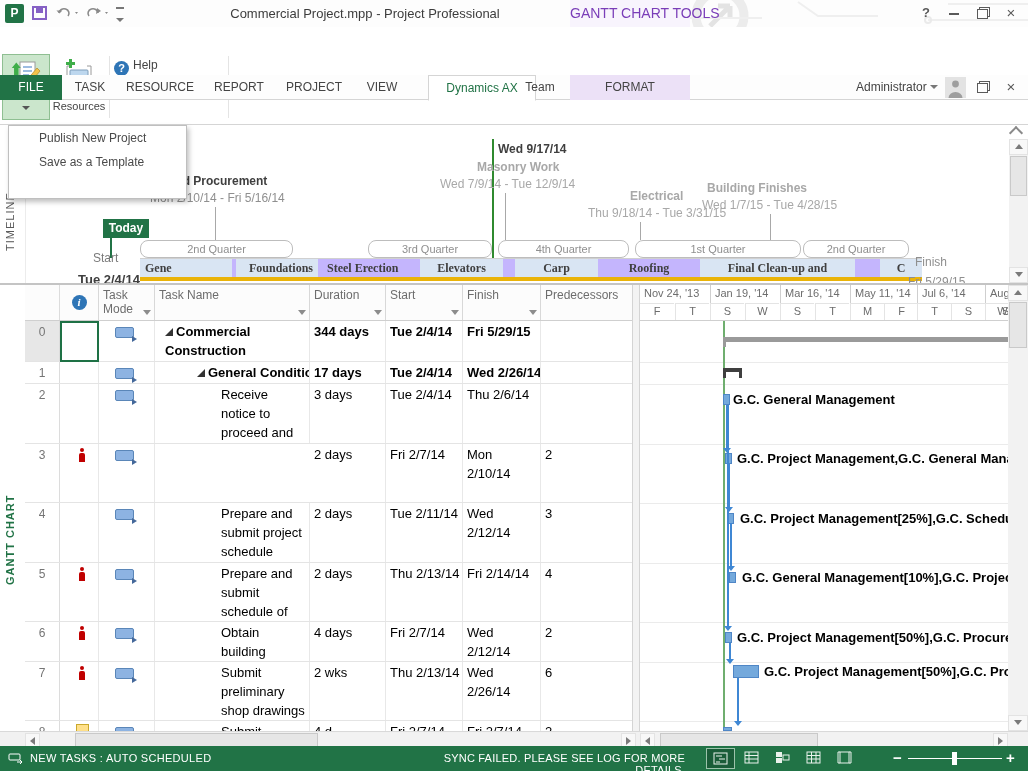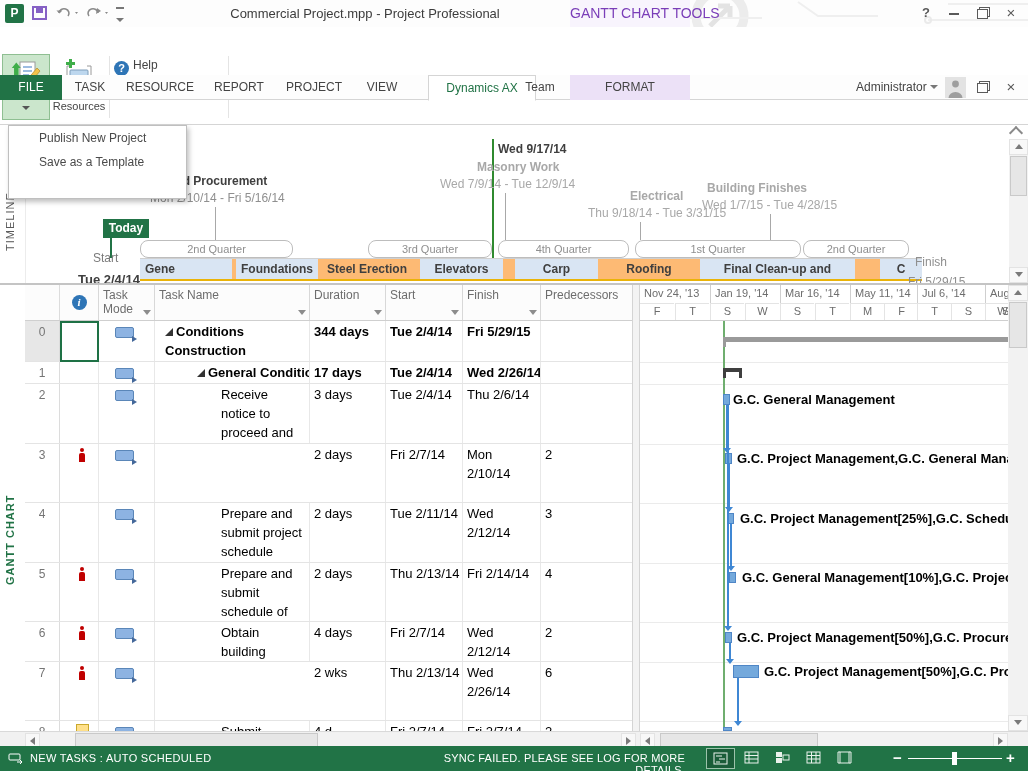--- a/index.html
+++ b/index.html
@@ -38,21 +38,21 @@
   .menu{position:absolute;left:8px;top:125px;width:177px;height:72px;background:#fff;border:1px solid #bfbfbf;box-shadow:2px 3px 5px rgba(0,0,0,.25);z-index:50;}
   .menu-item{height:24px;line-height:24px;padding-left:30px;font-size:12px;color:#4a4a4a;white-space:nowrap;}
   
   .timeline{position:absolute;left:0;top:125px;width:1028px;height:158px;background:#fff;overflow:hidden;z-index:2;}
   .vlabel{position:absolute;writing-mode:vertical-rl;transform:rotate(180deg);font-size:11px;letter-spacing:1px;}
   .tl-strip{position:absolute;left:0;top:0;bottom:0;width:25px;border-right:1px solid #ececec;background:#fff;}
   .callout-name{position:absolute;font-size:12px;font-weight:bold;white-space:nowrap;}
   .callout-dates{position:absolute;font-size:12px;white-space:nowrap;}
   .cline{position:absolute;width:1px;background:#a8a8a8;}
   .qbr{position:absolute;top:115px;height:18px;border:1px solid #bdbdbd;border-radius:8px;background:#fff;color:#8f8f8f;font-size:11px;text-align:center;line-height:16px;box-sizing:border-box;overflow:hidden;white-space:nowrap;}
-  .tband{position:absolute;left:140px;top:133px;width:782px;height:23px;border-top:1px solid #d0d0d0;border-bottom:2px solid #eab308;background:#fdba74;box-sizing:border-box;}
+  .tband{position:absolute;left:140px;top:133px;width:782px;height:23px;border-top:1px solid #d0d0d0;border-bottom:4px solid #eab308;background:#c4b5fd;box-sizing:border-box;font-family:Liberation Serif, serif;}
   .tseg{position:absolute;top:0;bottom:0;font-size:12px;font-weight:bold;color:#3f3f3f;display:flex;align-items:center;padding:0 5px;box-sizing:border-box;overflow:hidden;white-space:nowrap;}
   .tseg.blue{background:#d9e5f3;}
   .todayflag{position:absolute;left:103px;top:94px;width:46px;height:19px;background:#217346;color:#fff;font-weight:bold;font-size:12px;text-align:center;line-height:19px;}
   
   .sb-track{position:absolute;background:#f2f2f2;}
   .sb-btn{position:absolute;background:#f8f8f8;border:1px solid #e3e3e3;box-sizing:border-box;}
   .sb-thumb{position:absolute;background:#e6e6e6;border:1px solid #c9c9c9;box-sizing:border-box;}
   .tri-up{width:0;height:0;border-left:4px solid transparent;border-right:4px solid transparent;border-bottom:5px solid #7a7a7a;margin:4px auto;}
   .tri-dn{width:0;height:0;border-left:4px solid transparent;border-right:4px solid transparent;border-top:5px solid #7a7a7a;margin:4px auto;}
   .tri-lf{width:0;height:0;border-top:4px solid transparent;border-bottom:4px solid transparent;border-right:5px solid #7a7a7a;margin:3px auto;}
@@ -280,21 +280,21 @@
       <div class="hc c-dur"><span>Duration</span><span class="fa"></span></div>
       <div class="hc c-start"><span>Start</span><span class="fa"></span></div>
       <div class="hc c-fin"><span>Finish</span><span class="fa"></span></div>
       <div class="hc c-pred"><span>Predecessors</span></div>
     </div>
 
     <div class="trow" style="top:36px;height:41px;">
       <div class="tc c-num" style="background:#e7e7e7;">0</div>
       <div class="tc c-info"></div>
       <div class="tc c-mode"><span class="modeicon"></span></div>
-      <div class="tc c-name bold ind0"><span class="tri-sum"></span><span>Conditions Construction</span></div>
+      <div class="tc c-name bold ind0"><span class="tri-sum"></span><span>Commercial Construction</span></div>
       <div class="tc c-dur bold">344 days</div>
       <div class="tc c-start bold nowrap">Tue 2/4/14</div>
       <div class="tc c-fin bold nowrap">Fri 5/29/15</div>
       <div class="tc c-pred"></div>
     </div>
 
     <div class="trow" style="top:77px;height:22px;">
       <div class="tc c-num">1</div>
       <div class="tc c-info"></div>
       <div class="tc c-mode"><span class="modeicon"></span></div>
@@ -356,20 +356,21 @@
       <div class="tc c-dur">4 days</div>
       <div class="tc c-start nowrap">Fri 2/7/14</div>
       <div class="tc c-fin">Wed 2/12/14</div>
       <div class="tc c-pred">2</div>
     </div>
 
     <div class="trow" style="top:377px;height:59px;">
       <div class="tc c-num">7</div>
       <div class="tc c-info"><span class="person"></span></div>
       <div class="tc c-mode"><span class="modeicon"></span></div>
+      <div class="tc c-name ind2">Submit preliminary shop drawings</div>
       <div class="tc c-dur">2 wks</div>
       <div class="tc c-start nowrap">Thu 2/13/14</div>
       <div class="tc c-fin">Wed 2/26/14</div>
       <div class="tc c-pred">6</div>
     </div>
 
     <div class="trow" style="top:436px;height:10px;border-bottom:none;">
       <div class="tc c-num">8</div>
       <div class="tc c-info"><span class="noteicon"></span></div>
       <div class="tc c-mode"><span class="modeicon"></span></div>

